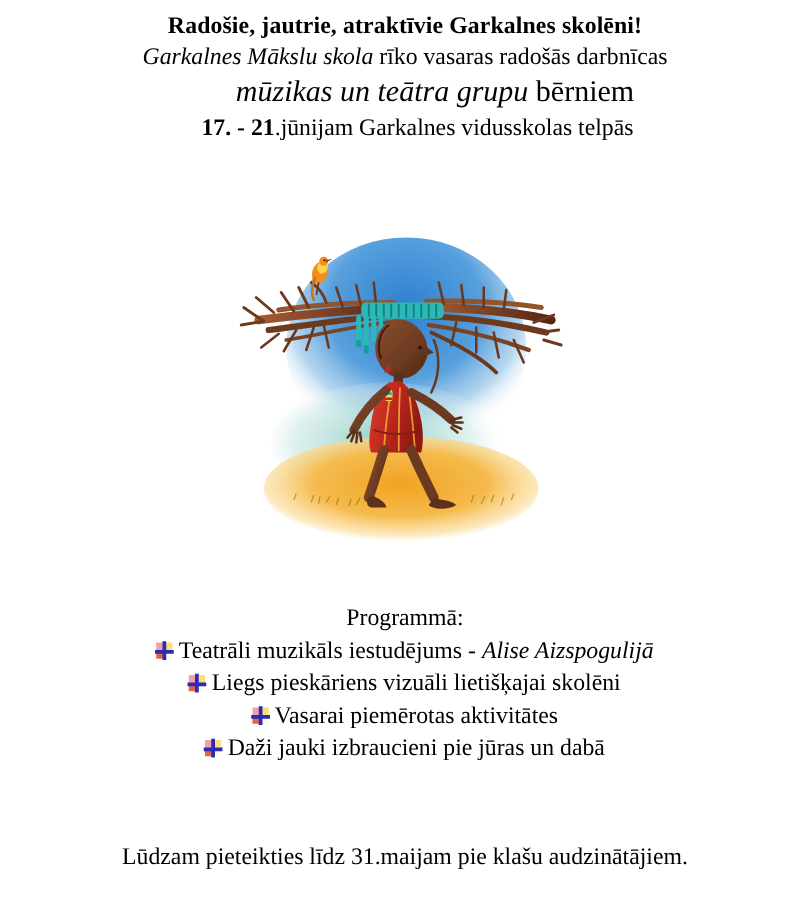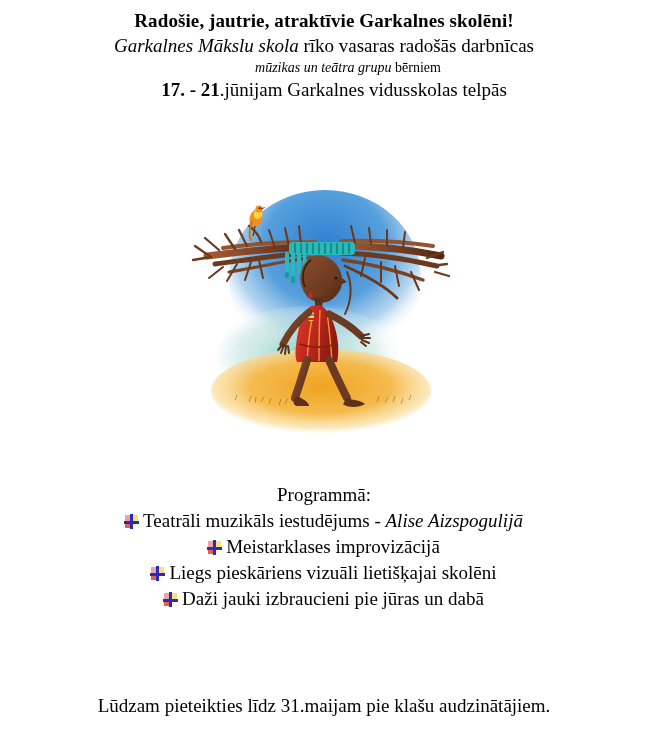--- a/index.html
+++ b/index.html
@@ -33,21 +33,21 @@
     width: 648px;
     text-align: center;
   }
   .hline {
     display: block;
     line-height: 1.33;
     white-space: nowrap;
   }
   .hline1 { font-size: 19px; font-weight: bold; letter-spacing: .1px; }
   .hline2 { font-size: 19px; font-weight: normal; }
-  .hline3 { font-size: 14px; font-weight: normal; margin-left: 48px; }
+  .hline3 { font-size: 24px; font-weight: normal; margin-left: 48px; }
   .hline4 { font-size: 19px; font-weight: normal; margin-left: 20px; }
   .bi { font-weight: normal; font-style: italic; }
   .b  { font-weight: bold; }
 
   
   .art-wrap {
     position: absolute;
     left: 189px;
     top: 186px;
     width: 270px;
@@ -99,21 +99,21 @@
   
   .bullet .cx-v { left: 5px; top: -1px; width: 3px; height: 15px; background: #2b2bb4; }
   .bullet .cx-h { left: -1px; top: 6px; width: 15px; height: 3px; background: #2b2bb4; }
 
   .prog-emph { font-weight: normal; font-style: italic; }
 
   
   .footer {
     position: absolute;
     left: 0;
-    top: 693px;
+    top: 673px;
     width: 648px;
     text-align: center;
   }
   .footer-line {
     font-size: 19px;
     line-height: 1.35;
     display: block;
     white-space: nowrap;
   }
 </style>
@@ -293,32 +293,32 @@
     <span class="prog-title">Programmā:</span>
 
     <div class="prog-list">
 
       <span class="prog-item">
         <span class="bullet">
           <i class="q-tl"></i><i class="q-tr"></i><i class="q-bl"></i><i class="q-br"></i><i class="cx-v"></i><i class="cx-h"></i>
         </span><span>Teatrāli muzikāls iestudējums  - </span><span class="prog-emph">Alise Aizspogulijā</span>
       </span>
 
-      <span class="prog-item">
-        <span class="bullet">
-          <i class="q-tl"></i><i class="q-tr"></i><i class="q-bl"></i><i class="q-br"></i><i class="cx-v"></i><i class="cx-h"></i>
-        </span><span>Meistarklases improvizācijā</span><span class="prog-emph"></span>
-      </span>
 
       <span class="prog-item">
         <span class="bullet">
           <i class="q-tl"></i><i class="q-tr"></i><i class="q-bl"></i><i class="q-br"></i><i class="cx-v"></i><i class="cx-h"></i>
         </span><span>Liegs pieskāriens vizuāli lietišķajai skolēni</span><span class="prog-emph"></span>
       </span>
 
+      <span class="prog-item">
+        <span class="bullet">
+          <i class="q-tl"></i><i class="q-tr"></i><i class="q-bl"></i><i class="q-br"></i><i class="cx-v"></i><i class="cx-h"></i>
+        </span><span>Vasarai piemērotas aktivitātes</span><span class="prog-emph"></span>
+      </span>
 
       <span class="prog-item">
         <span class="bullet">
           <i class="q-tl"></i><i class="q-tr"></i><i class="q-bl"></i><i class="q-br"></i><i class="cx-v"></i><i class="cx-h"></i>
         </span><span>Daži jauki izbraucieni pie jūras un dabā</span><span class="prog-emph"></span>
       </span>
 
     </div>
   </div>
 

